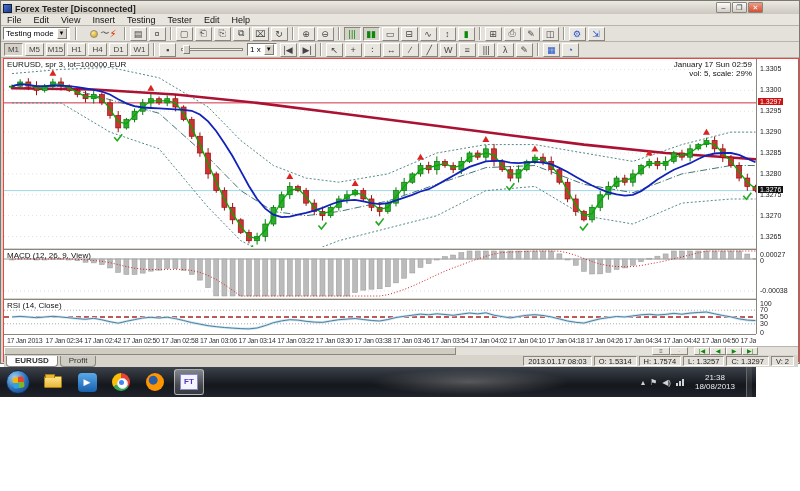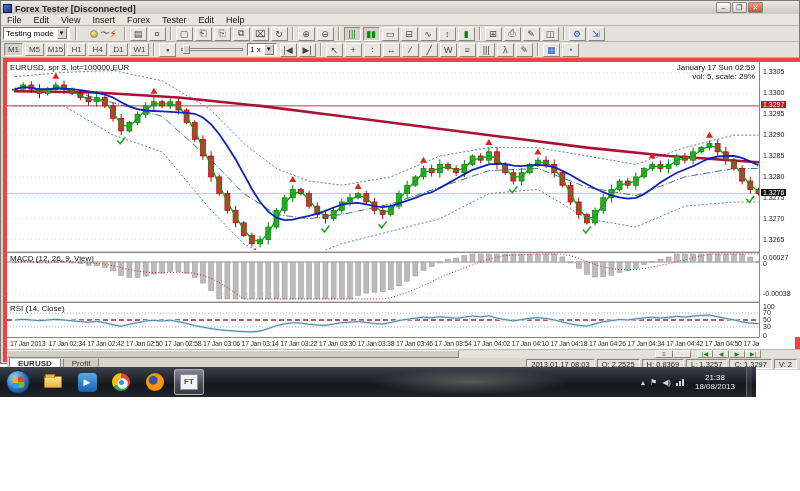--- a/index.html
+++ b/index.html
@@ -46,21 +46,21 @@
   .sep { width:2px; height:13px; border-left:1px solid #9a968e; border-right:1px solid #fff; margin:0 3px; }
   .tf { width:19px; height:13px; font-size:8px; }
   .slider { width:62px; height:9px; position:relative; margin:0 4px; }
   .slider .track { position:absolute; left:0; right:0; top:3px; height:3px;
     background:#f4f2ec; border:1px solid #8a867e; }
   .slider .thumb { position:absolute; left:2px; top:0; width:7px; height:9px;
     background:#d8d4cc; border:1px solid; border-color:#fff #7a7a72 #7a7a72 #fff; }
 
   
   .chart-wrap { position:absolute; left:2px; top:57px; width:796px; height:304px;
-    background:#fff; border:4px solid #ef4444; }
+    background:#fff; border:1px solid #ef4444; }
   .pane { position:absolute; left:0; width:752px; overflow:hidden; background:#fff; }
   .pane-price { top:0; height:188px; }
   .pane-macd  { top:191px; height:47px; }
   .pane-rsi   { top:241px; height:34px; }
   .splitter { position:absolute; left:0; width:752px; height:3px; background:#d8d4cc;
     border-top:1px solid #fff; border-bottom:1px solid #8a867e; }
   .axis-col { position:absolute; left:752px; top:0; width:42px; height:275px;
     background:#fff; border-left:1px solid #8a867e; }
   .axlbl { position:absolute; left:3px; font-size:7px; color:#222; white-space:nowrap; }
   .axtag { position:absolute; left:1px; font-size:7px; color:#fff; padding:0 2px; white-space:nowrap; }
@@ -139,21 +139,21 @@
         <span class="winbtn">❐</span>
         <span class="winbtn close">✕</span>
       </span>
     </div>
 
     <div class="menubar" id="menubar">
         <span class="menu-item">File</span>
         <span class="menu-item">Edit</span>
         <span class="menu-item">View</span>
         <span class="menu-item">Insert</span>
-        <span class="menu-item">Forex</span>
+        <span class="menu-item">Testing</span>
         <span class="menu-item">Tester</span>
         <span class="menu-item">Edit</span>
         <span class="menu-item">Help</span>
       </div>
 
     <div class="toolbar tb1">
       <span class="combo">
         <span>Testing mode</span>
         <span class="arrow">▼</span>
       </span>
@@ -634,22 +634,22 @@
       </div>
 
       <div class="tabsrow">
         <span id="tabs" style="display:inline-flex">
             <span class="tab active">EURUSD</span>
             <span class="tab">Profit</span>
           </span>
         <span class="statspacer"></span>
         <span id="statusSegs" style="display:inline-flex;margin-right:4px">
             <span class="statusseg">2013.01.17 08:03</span>
-            <span class="statusseg">O: 2.2525</span>
-            <span class="statusseg">H: 0.8369</span>
+            <span class="statusseg">O: 1.5314</span>
+            <span class="statusseg">H: 1.7574</span>
             <span class="statusseg">L: 1.3257</span>
             <span class="statusseg">C: 1.3297</span>
             <span class="statusseg">V: 2</span>
           </span>
       </div>
     </div>
   </div>
 
   <div class="taskbar">
     <span class="fuzz"></span>

